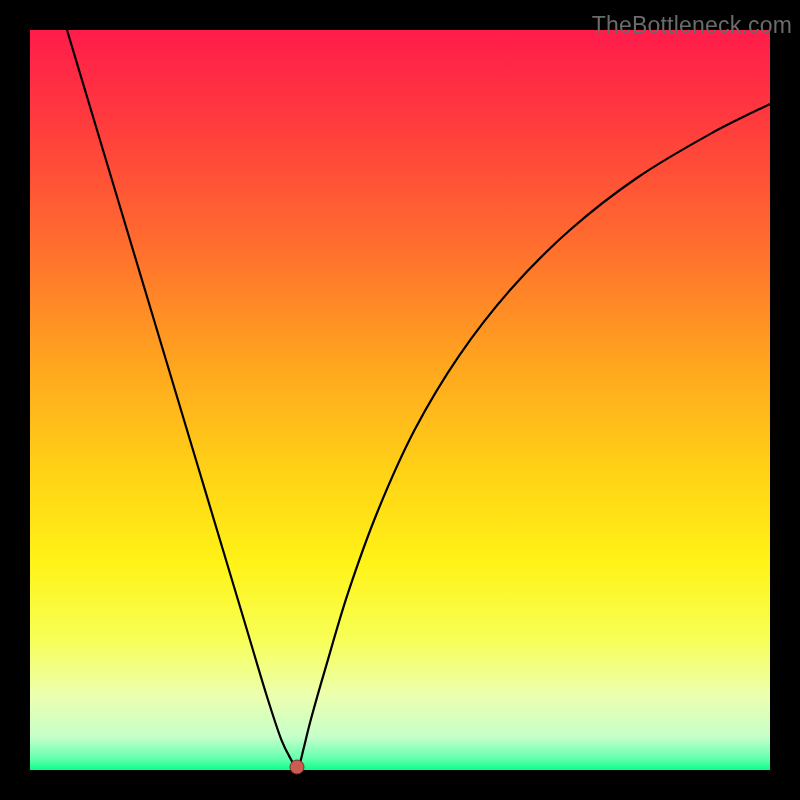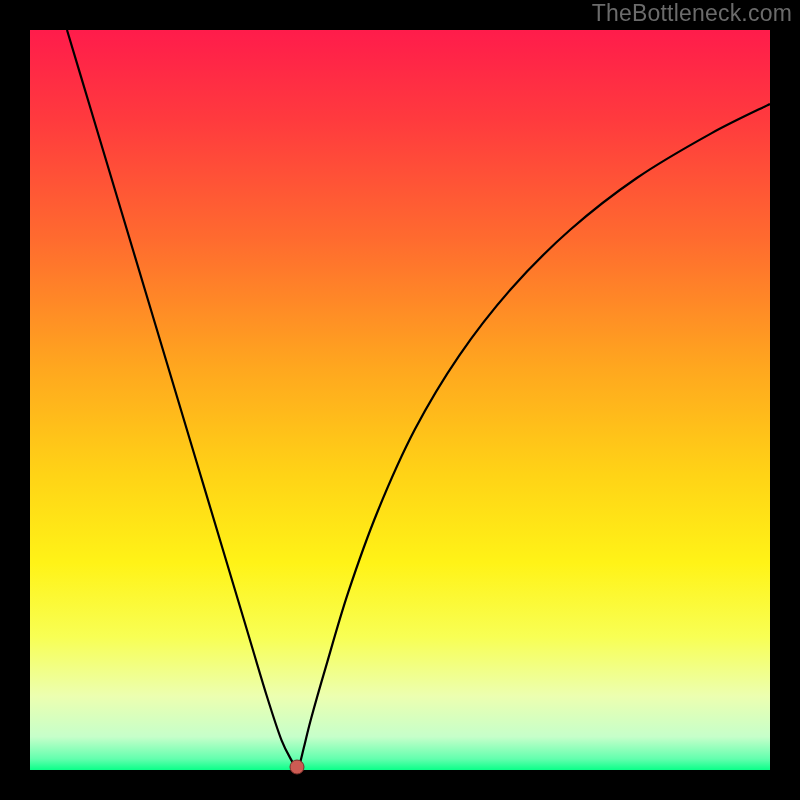--- a/index.html
+++ b/index.html
@@ -11,21 +11,21 @@
     font-family: Arial, Helvetica, sans-serif;
     overflow: hidden;
   }
   .container {
     position: relative;
     width: 800px;
     height: 800px;
   }
   .watermark {
     position: absolute;
-    top: 0;
+    top: 12px;
     right: 8px;
     font-size: 23px;
     font-weight: 500;
     color: #6b6b6b;
     letter-spacing: 0.2px;
     z-index: 10;
   }
   svg.chart {
     position: absolute;
     top: 0;

